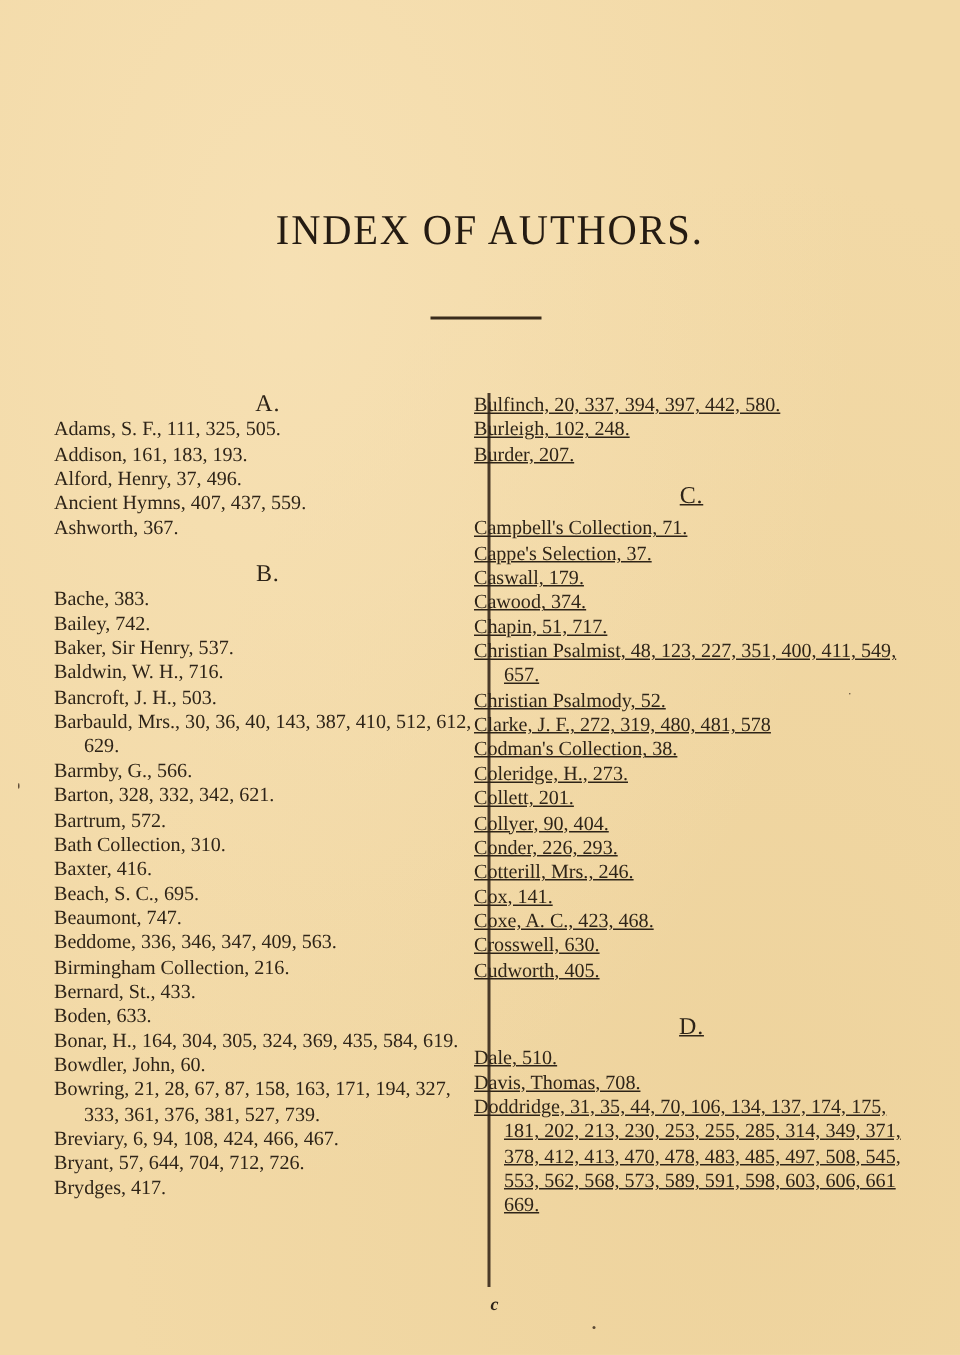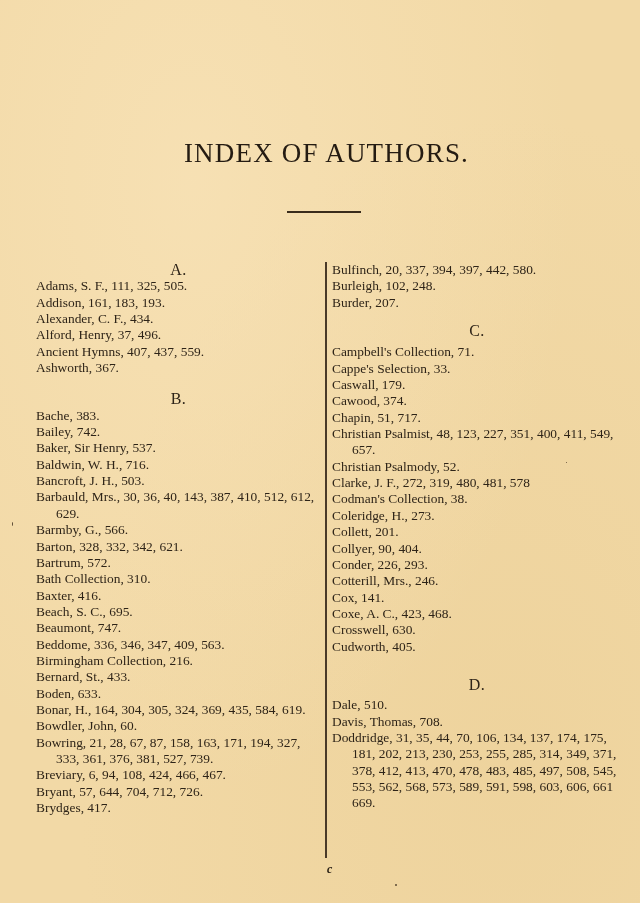--- a/index.html
+++ b/index.html
@@ -50,22 +50,23 @@
       position: absolute;
       top: 262px;
       font-size: 13.4px;
       line-height: 16.35px;
     }
     .col-left {
       left: 36px;
       width: 285px;
     }
     .col-right {
-      left: 332px;
+      left: 316px;
       width: 290px;
+      text-decoration: underline;
     }
     .divider {
       position: absolute;
       left: 325px;
       top: 262px;
       width: 1.5px;
       height: 596px;
       background: #4a3a28;
     }
     .letter {
@@ -113,21 +114,20 @@
 <div class="page">
 
   <h1 class="title">INDEX OF AUTHORS.</h1>
   <div class="title-rule"></div>
 
   <div class="col col-left">
     <div class="letter">A.</div>
     <div>
       <div class="entry">Adams, S. F., 111, 325, 505.</div>
       <div class="entry">Addison, 161, 183, 193.</div>
-      <div class="entry">Alexander, C. F., 434.</div>
       <div class="entry">Alford, Henry, 37, 496.</div>
       <div class="entry">Ancient Hymns, 407, 437, 559.</div>
       <div class="entry">Ashworth, 367.</div>
     </div>
 
     <div class="gap"></div>
 
     <div class="letter">B.</div>
     <div>
       <div class="entry">Bache, 383.</div>
@@ -164,21 +164,21 @@
       <div class="entry">Burleigh, 102, 248.</div>
       <div class="entry">Burder, 207.</div>
     </div>
 
     <div class="gap-small"></div>
 
     <div class="letter">C.</div>
     <div style="height:5px"></div>
     <div>
       <div class="entry">Campbell's Collection, 71.</div>
-      <div class="entry">Cappe's Selection, 33.</div>
+      <div class="entry">Cappe's Selection, 37.</div>
       <div class="entry">Caswall, 179.</div>
       <div class="entry">Cawood, 374.</div>
       <div class="entry">Chapin, 51, 717.</div>
       <div class="entry">Christian Psalmist, 48, 123, 227, 351, 400, 411, 549, 657.</div>
       <div class="entry">Christian Psalmody, 52.</div>
       <div class="entry">Clarke, J. F., 272, 319, 480, 481, 578</div>
       <div class="entry">Codman's Collection, 38.</div>
       <div class="entry">Coleridge, H., 273.</div>
       <div class="entry">Collett, 201.</div>
       <div class="entry">Collyer, 90, 404.</div>

